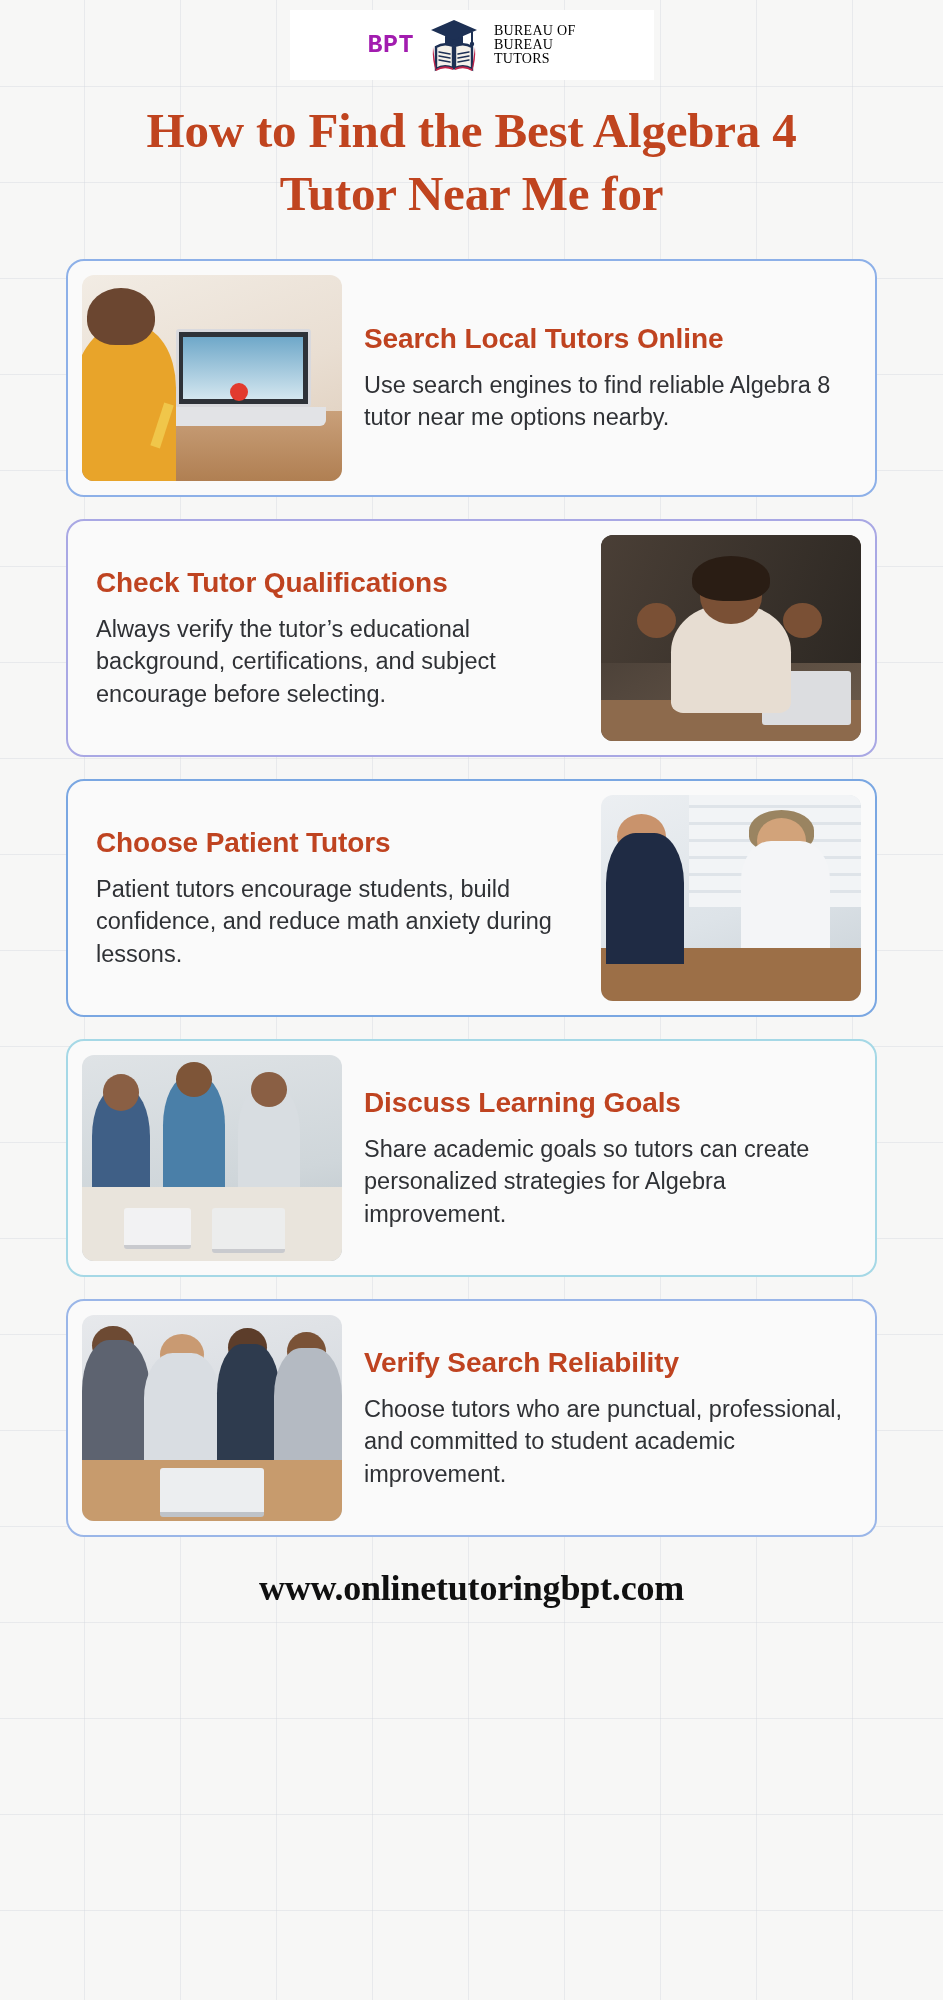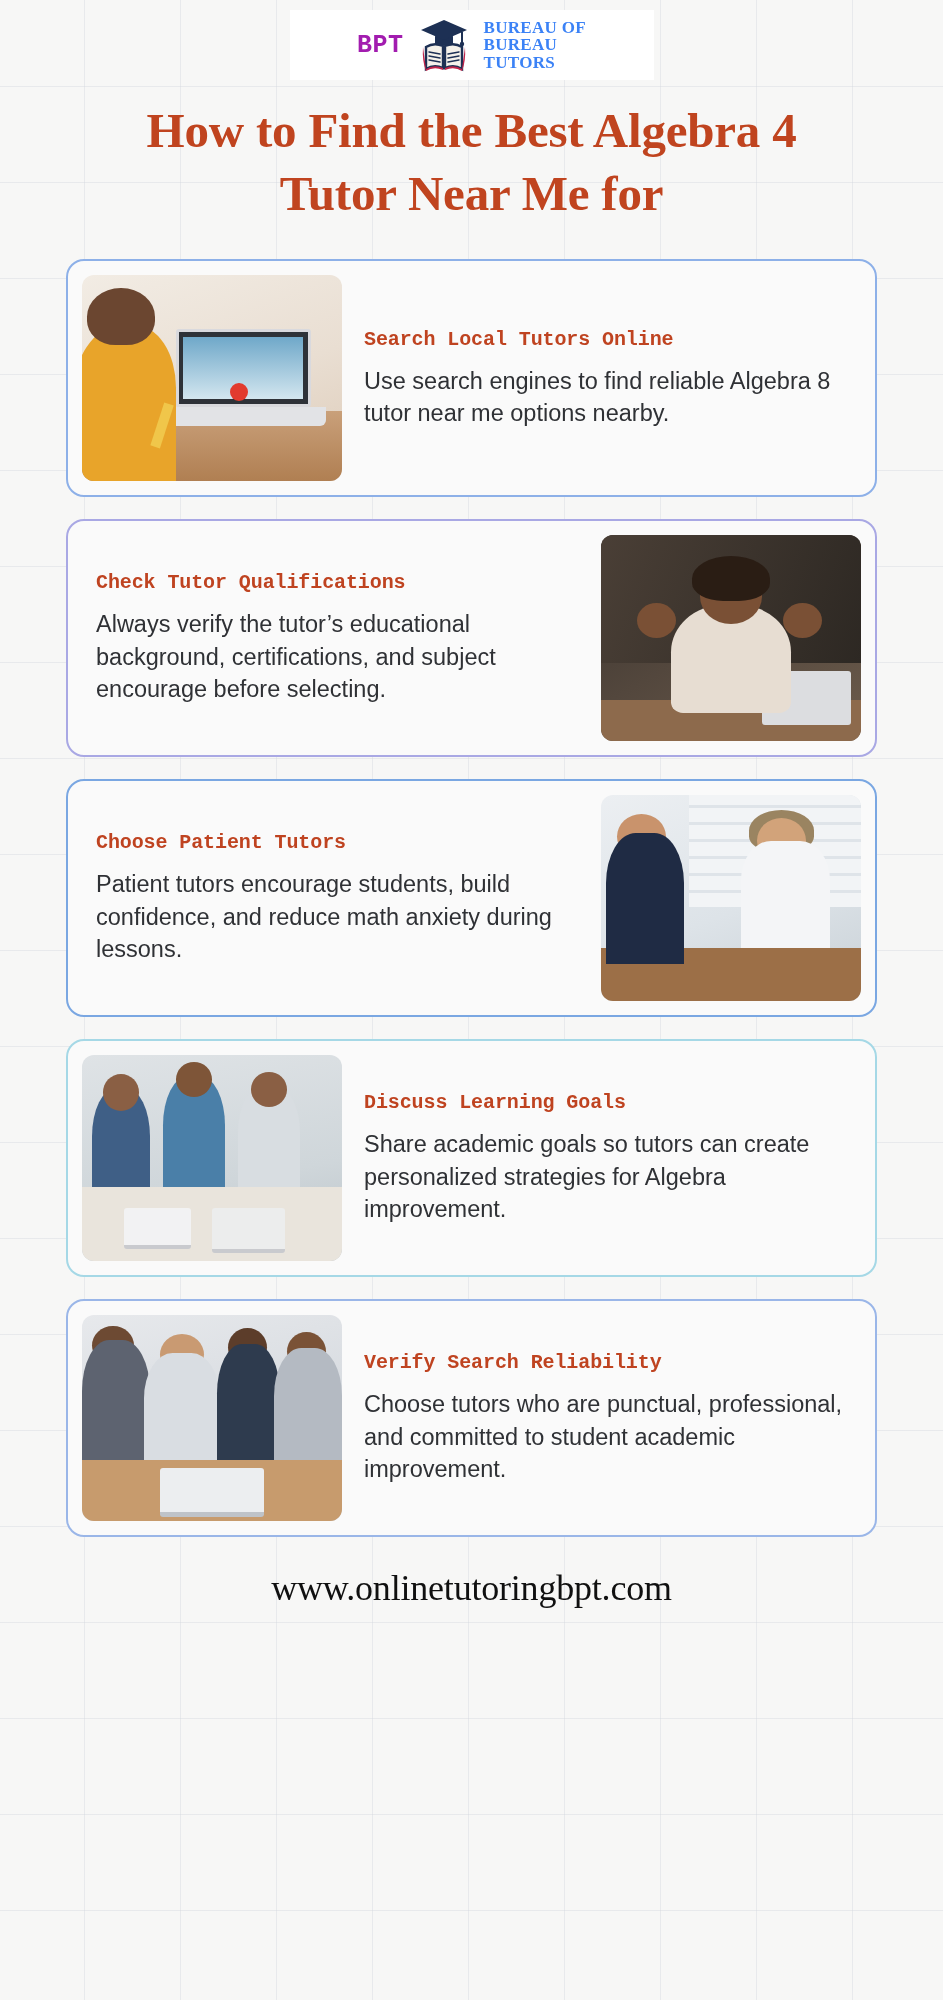--- a/index.html
+++ b/index.html
@@ -46,23 +46,23 @@
     font-family: Liberation Mono, monospace;
     font-weight: 700;
     font-size: 25px;
     letter-spacing: 0.5px;
     color: #a21caf;
     line-height: 1;
   }
   .logo-mark { width: 52px; height: 56px; flex: 0 0 auto; }
   .logo-words {
     font-family: "Liberation Serif", serif;
-    font-weight: 700;
-    color: #3b82f6;
-    font-size: 17px;
+    font-weight: 400;
+    color: #000000;
+    font-size: 14px;
     line-height: 1.02;
     letter-spacing: 0.3px;
     text-align: left;
   }
 
   
   .title {
     font-family: "Liberation Serif", serif;
     font-weight: 700;
     font-size: 49px;
@@ -104,39 +104,39 @@
     background-size: cover;
     background-position: center;
     overflow: hidden;
     position: relative;
   }
 
   .card-body { flex: 1 1 auto; padding-right: 14px; }
   .card.reverse .card-body { padding-right: 0; padding-left: 14px; }
 
   .card-heading {
-    font-family: Liberation Mono, monospace;
+    font-family: Liberation Sans, sans-serif;
     font-weight: 700;
-    font-size: 20px;
+    font-size: 28px;
     color: #bf4320;
     margin-bottom: 14px;
     letter-spacing: -0.1px;
   }
   .card-text {
     font-family: "Liberation Sans", sans-serif;
     font-size: 23.5px;
     line-height: 1.38;
     color: #2f3135;
   }
 
   
   .footer {
     margin-top: 30px;
     font-family: "Liberation Serif", serif;
-    font-weight: 400;
+    font-weight: 700;
     font-size: 36px;
     color: #101010;
     letter-spacing: -0.2px;
     text-align: left;
   }
 
   
   .ph { width: 100%; height: 100%; position: relative; }
   .ph i { position: absolute; display: block; }
 

